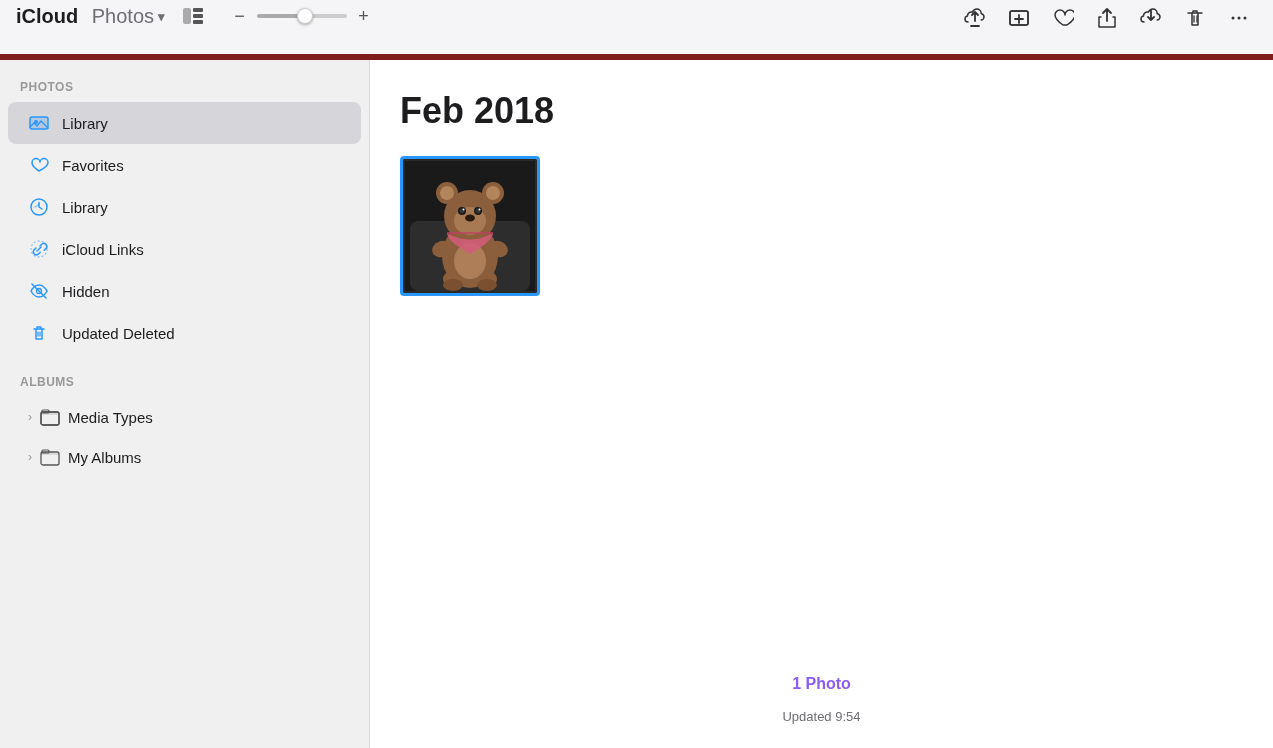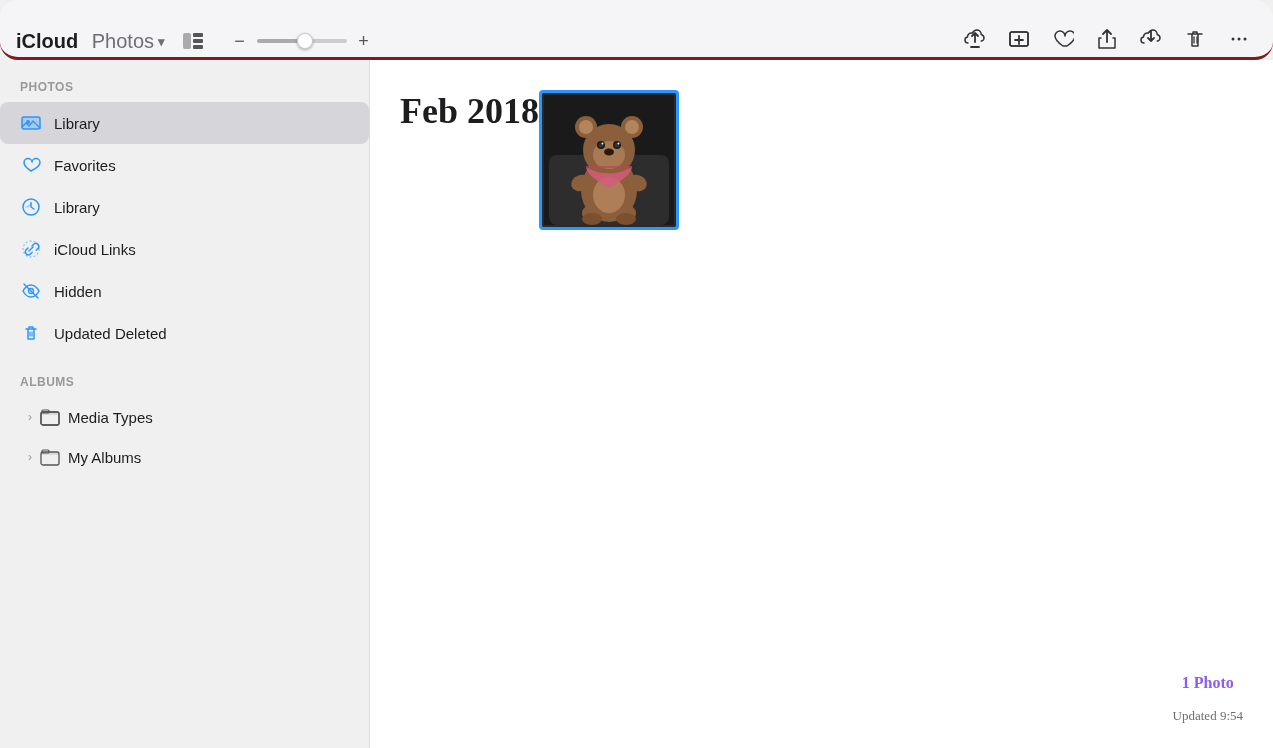--- a/index.html
+++ b/index.html
@@ -10,27 +10,26 @@
       height: 748px;
       overflow: hidden;
       display: flex;
       flex-direction: column;
     }
 
     
     .toolbar {
       height: 60px;
       background: #f5f5f7;
-      border-bottom: 3px solid #7f1d1d;
-      display: flex;
-      align-items: flex-end;
+      border-bottom: 6px solid #7f1d1d;
+      display: flex;
+      align-items: flex-start;
       padding: 0 16px;
       gap: 0;
       flex-shrink: 0;
-      border-radius: 18px;
     }
     .toolbar-left {
       display: flex;
       align-items: center;
       gap: 12px;
       flex: 1;
     }
     .app-title {
       font-size: 20px;
       font-weight: 700;
@@ -149,21 +148,21 @@
       letter-spacing: 0.5px;
       padding: 0 20px 8px 20px;
     }
     .sidebar-item {
       display: flex;
       align-items: center;
       gap: 12px;
       padding: 10px 20px;
       cursor: pointer;
       border-radius: 8px;
-      margin: 0 0;
+      margin: 0 8px;
       font-size: 15px;
       color: #1d1d1f;
     }
     .sidebar-item.active {
       background: #d5d5da;
     }
     .sidebar-item .item-icon {
       width: 22px;
       height: 22px;
       display: flex;
@@ -196,22 +195,21 @@
       color: #999;
     }
 
     
     .photo-area {
       flex: 1;
       background: white;
       overflow-y: auto;
       padding: 30px 30px 0 30px;
       display: flex;
-      flex-direction: row;
-      font-family: Liberation Serif, serif;
+      flex-direction: column;
     }
     .photo-area-title {
       font-size: 36px;
       font-weight: 800;
       color: #1d1d1f;
       margin-bottom: 24px;
     }
     .photo-grid {
       display: flex;
       flex-wrap: wrap;

